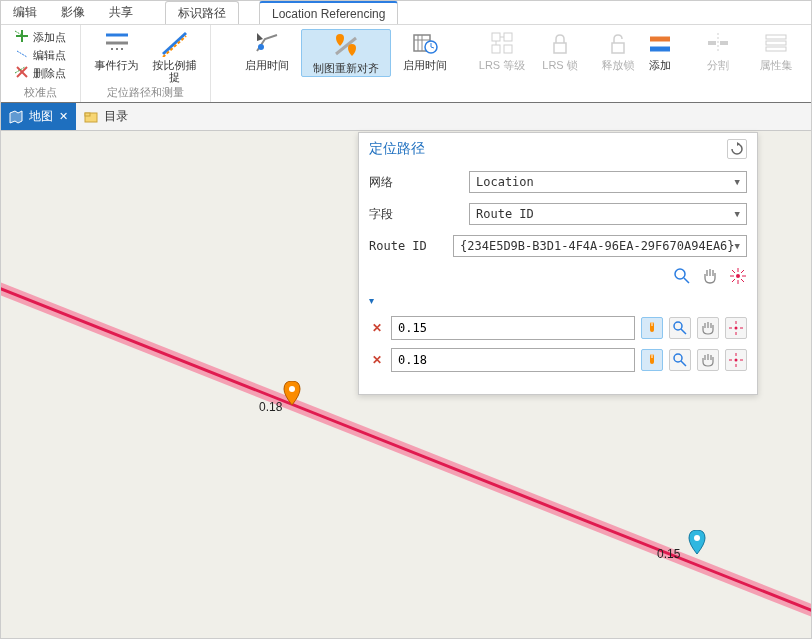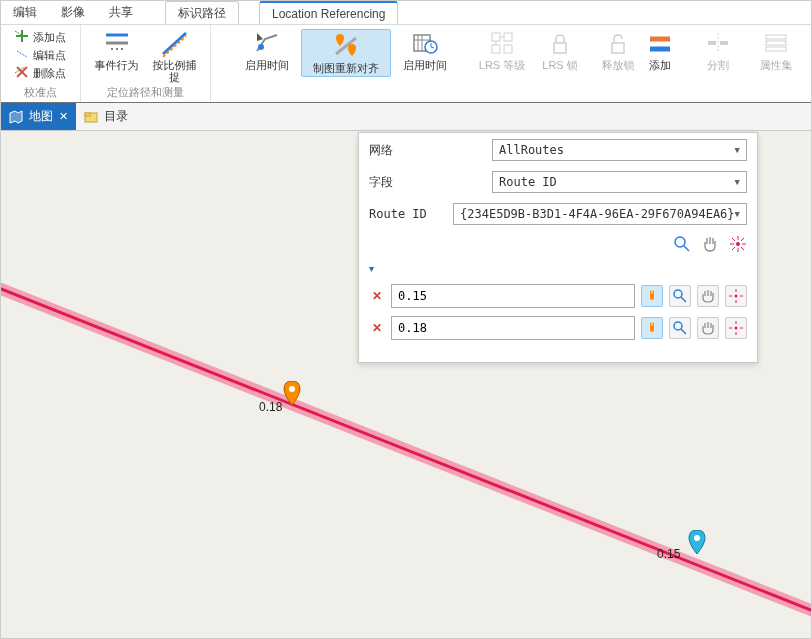--- a/index.html
+++ b/index.html
@@ -37,21 +37,21 @@
   
   .map-area { position: relative; background:#f0efe9; height: calc(639px - 24px - 78px - 28px - 2px); overflow:hidden;}
   .route-line { position:absolute; top:0; left:0; width:100%; height:100%;}
   
   .marker-label { position:absolute; font-size:12px; color:#222;}
   
   
   .panel { position:absolute; right: 54px; top: 132px; width: 400px; background: #fff; border:1px solid #c9c9c9; box-shadow: 0 2px 6px rgba(0,0,0,.15);}
   .panel-header { display:flex; align-items:center; justify-content:space-between; padding:6px 10px; color:#1e6fbf; font-size:14px;}
   .panel-body { padding: 6px 10px 14px;}
-  .form-row { display:flex; align-items:center; margin-bottom: 10px; gap: 23px;}
+  .form-row { display:flex; align-items:center; margin-bottom: 10px;}
   .form-label { width: 100px; font-size:12px; color:#333; font-family: sans-serif;}
   .form-control { flex:1; height:22px; border:1px solid #aaa; background:#fff; padding:0 6px; font-family:"Consolas", monospace; font-size:12px; display:flex; align-items:center; justify-content:space-between;}
   .dd-caret {font-size:9px; color:#666;}
   .action-row { display:flex; justify-content:flex-end; gap:10px; margin: 4px 0 10px;}
   .mini-icon { width:18px; height:18px; display:flex; align-items:center; justify-content:center; cursor:pointer; }
   .section-title { color:#1e6fbf; font-size:12px; margin-bottom:10px; display:flex; align-items:center; gap:4px;}
   .chev { color:#1e6fbf; font-size:10px;}
   .measure-row { display:flex; align-items:center; gap:6px; margin-bottom: 8px;}
   .x-btn { width:16px; height:16px; display:flex; align-items:center; justify-content:center; color:#cc4433; cursor:pointer; font-weight:bold;}
   .measure-input { flex:1; height: 24px; border:1px solid #aaa; padding:0 6px; font-family:"Consolas", monospace; font-size:12px;}
@@ -286,25 +286,34 @@
   <div style="position:absolute; left:686px; top:399px;">
     <svg width="20" height="26">
         <path d="M10 0 Q2 0 2 8 Q2 14 10 24 Q18 14 18 8 Q18 0 10 0 Z" fill="#2fb7e0" stroke="#1478a0" stroke-width="1"></path>
         <circle cx="10" cy="8" r="3" fill="#fff"></circle>
       </svg>
   </div>
   <div class="marker-label" style="left:656px; top:416px;">0.15</div>
 </div>
 
 <div class="panel">
+  <div class="panel-header">
+    <span>定位路径</span>
+    <span class="refresh-icon">
+      <svg width="14" height="14">
+          <path d="M7 2 A5 5 0 1 1 2 7" stroke="#666" fill="none" stroke-width="1.5"></path>
+          <path d="M7 0 L7 4 L10 2 Z" fill="#666"></path>
+        </svg>
+    </span>
+  </div>
   <div class="panel-body">
     <div class="form-row">
       <div class="form-label">网络</div>
       <div class="form-control">
-        <span>AllRoutes</span>
+        <span>Location</span>
         <span class="dd-caret">▼</span>
       </div>
     </div>
     <div class="form-row">
       <div class="form-label">字段</div>
       <div class="form-control">
         <span>Route ID</span>
         <span class="dd-caret">▼</span>
       </div>
     </div>

